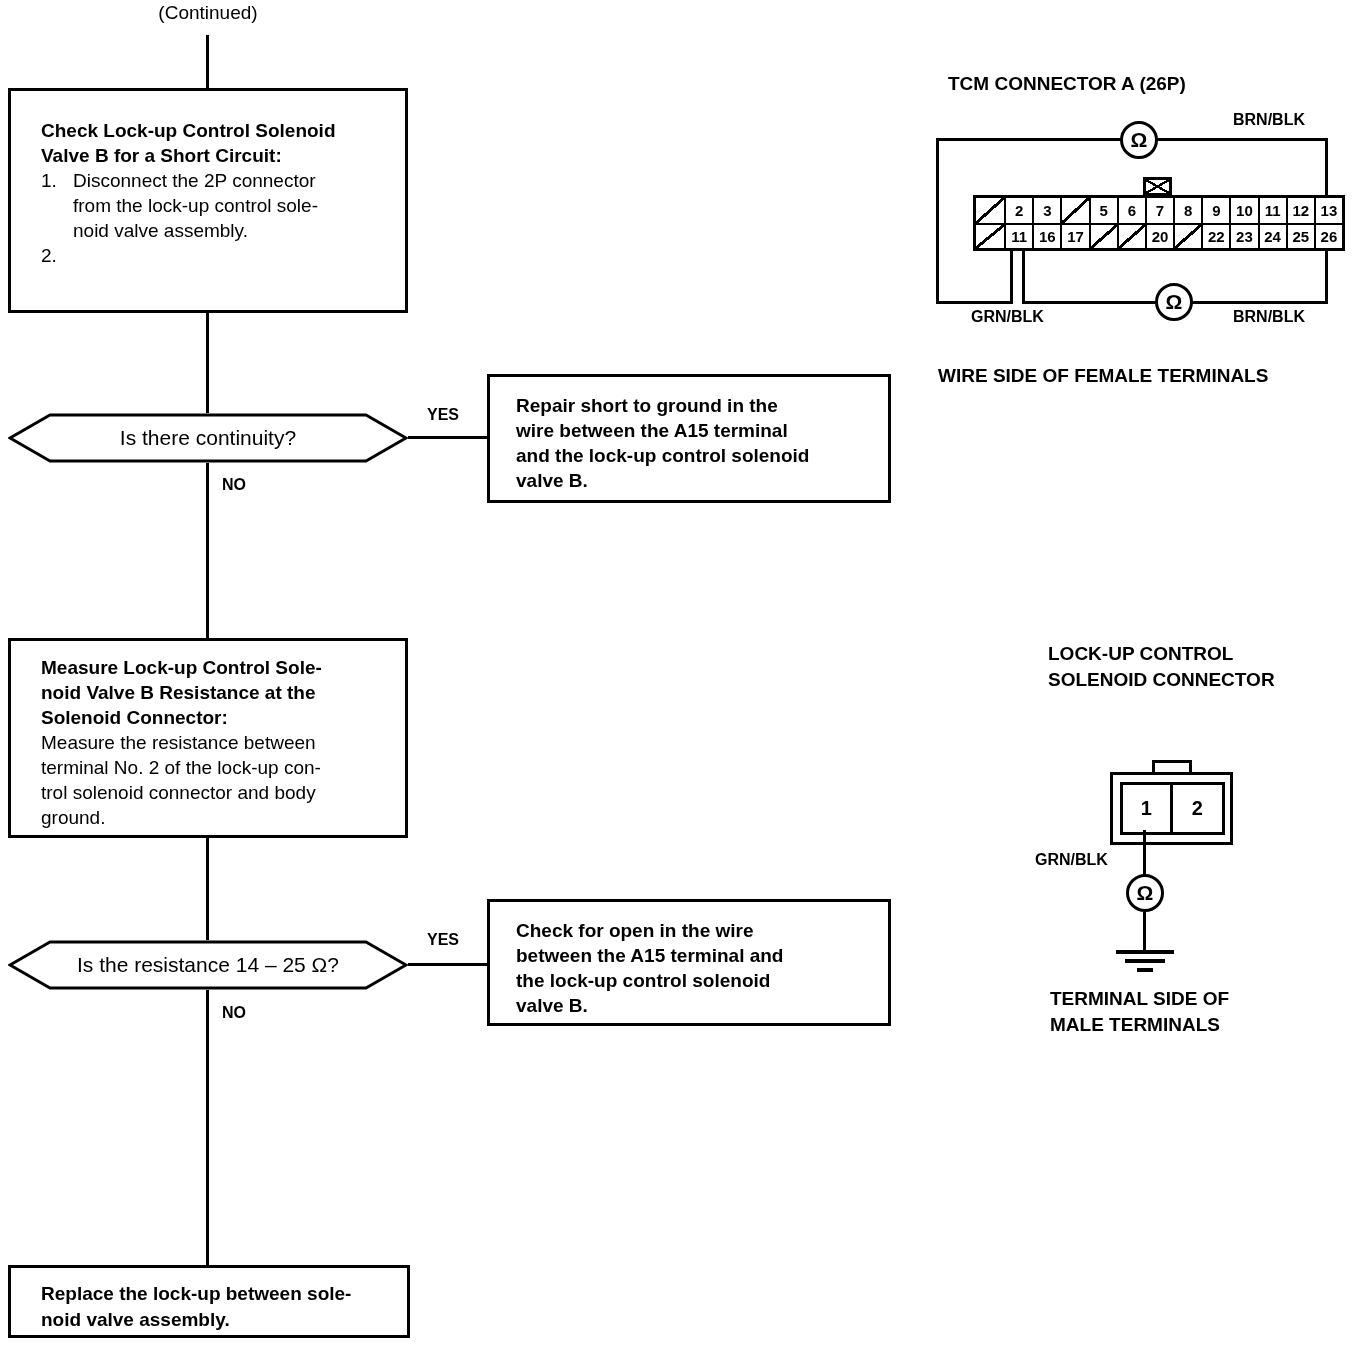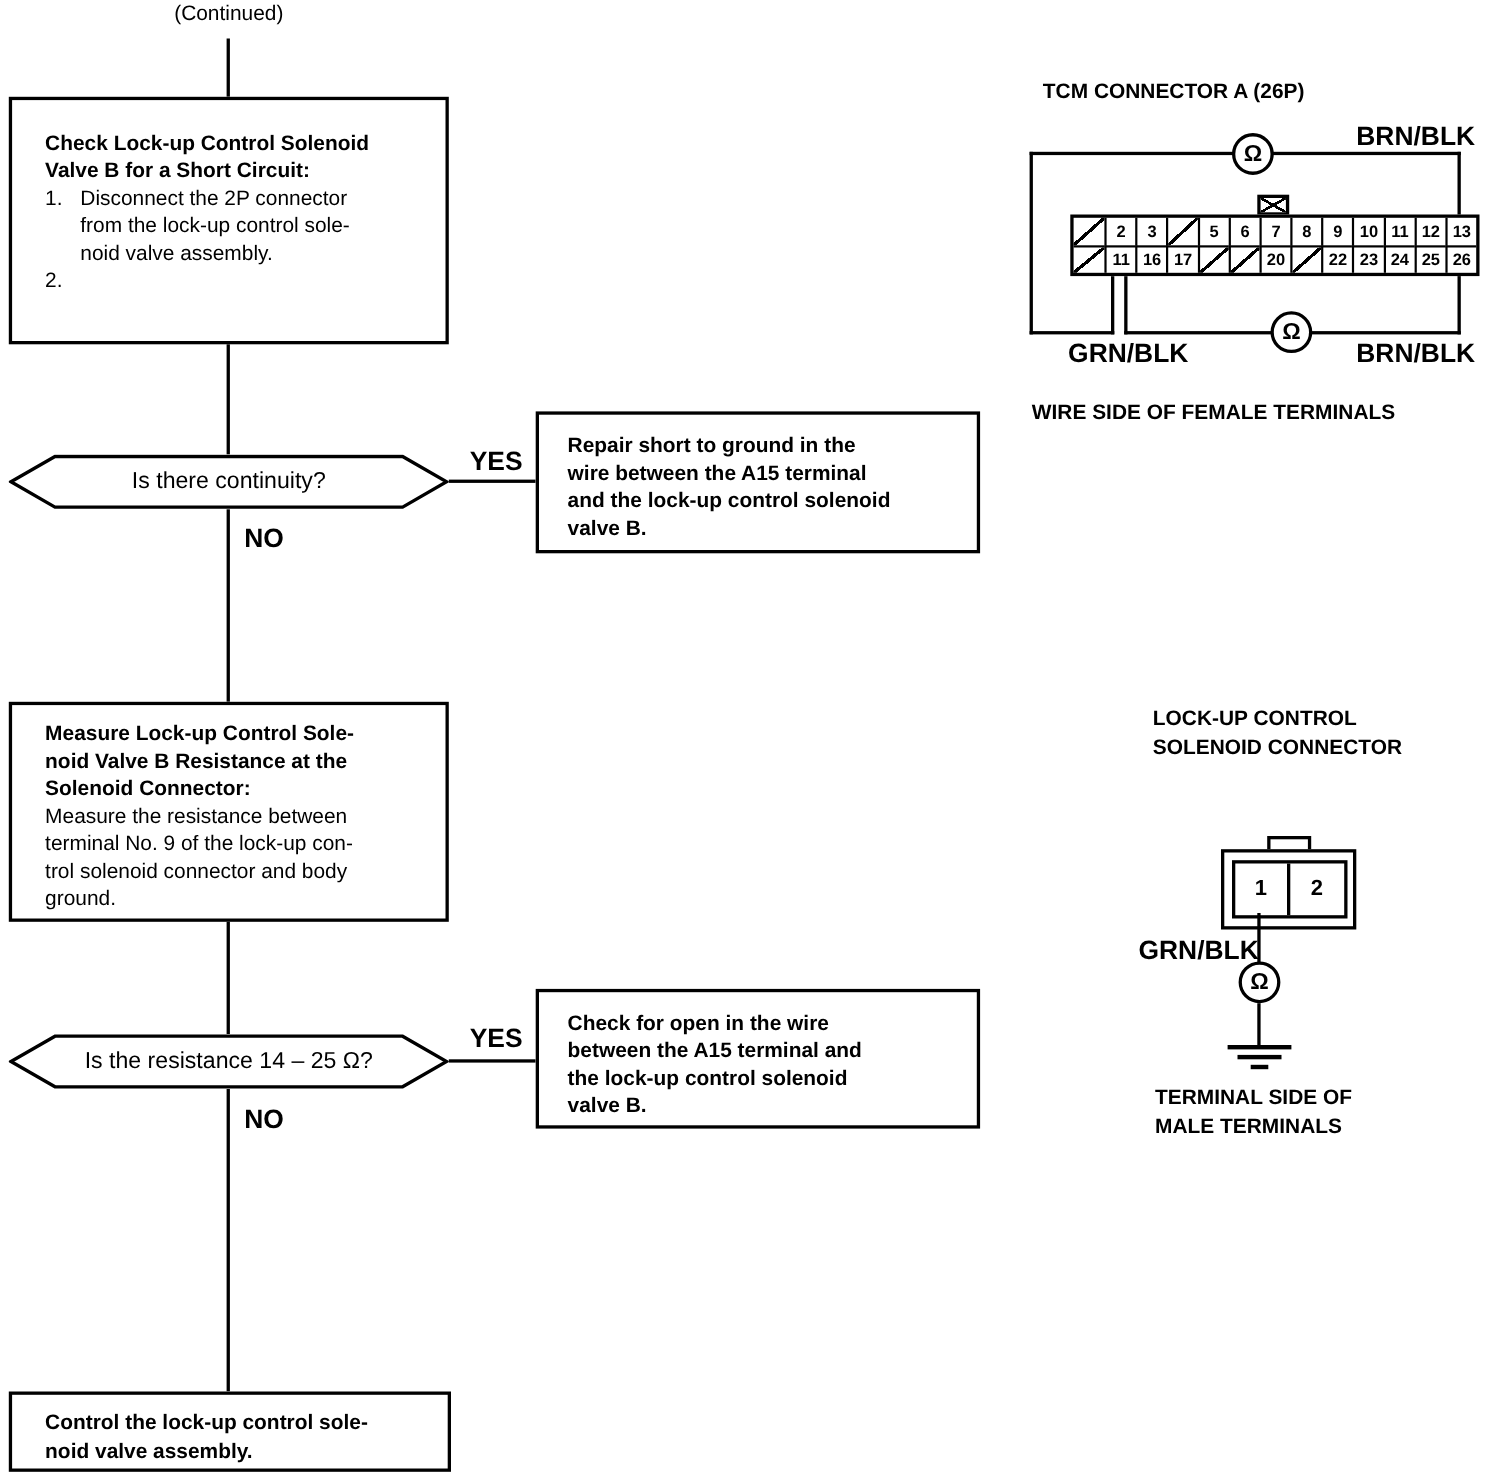--- a/index.html
+++ b/index.html
@@ -36,21 +36,21 @@
 
   
   .hex { position: absolute; }
   .hexsvg { position: absolute; left: 0; top: 0; width: 100%; height: 100%; }
   .hexsvg polygon { fill: #fff; stroke: #000; stroke-width: 3; }
   .hextext {
     position: relative; width: 100%; height: 100%;
     display: flex; align-items: center; justify-content: center;
     font-size: 21px;
   }
-  .lbl { position: absolute; font-weight: bold; font-size: 24px; }
+  .lbl { position: absolute; font-weight: bold; font-size: 16px; }
 
   
   .ohm {
     position: absolute; width: 38px; height: 38px; box-sizing: border-box;
     border: 3px solid #000; border-radius: 50%; background: #fff;
     display: flex; align-items: center; justify-content: center;
     font-size: 21px; font-weight: bold;
   }
 
   
@@ -135,21 +135,21 @@
 valve B.</div>
   </div>
 
   <div class="vline" style="left:206px;top:463px;height:175px;"></div>
 
   <div class="box" style="left:8px;top:638px;width:400px;height:200px;padding:14px 8px 0 30px;">
     <div class="b pre">Measure Lock-up Control Sole-
 noid Valve B Resistance at the
 Solenoid Connector:</div>
     <div class="pre">Measure the resistance between
-terminal No. 9 of the lock-up con-
+terminal No. 2 of the lock-up con-
 trol solenoid connector and body
 ground.</div>
   </div>
 
   <div class="vline" style="left:206px;top:838px;height:102px;"></div>
 
   <div class="hex" style="left:8px;top:940px;width:400px;height:50px;">
     <svg class="hexsvg" viewBox="0 0 400 50" preserveAspectRatio="none">
       <polygon points="2,25 42,2 358,2 398,25 358,48 42,48"></polygon>
     </svg>
@@ -163,21 +163,21 @@
   <div class="box b" style="left:487px;top:899px;width:404px;height:127px;padding:16px 10px 0 26px;">
     <div class="pre">Check for open in the wire
 between the A15 terminal and
 the lock-up control solenoid
 valve B.</div>
   </div>
 
   <div class="vline" style="left:206px;top:990px;height:275px;"></div>
 
   <div class="box b" style="left:8px;top:1265px;width:402px;height:73px;padding:13px 8px 0 30px;line-height:26px;">
-    <div class="pre">Control the lock-up control sole-
+    <div class="pre">Replace the lock-up between sole-
 noid valve assembly.</div>
   </div>
 
   <div class="cap" style="left:948px;top:73px;">TCM CONNECTOR A (26P)</div>
 
   <div class="vline" style="left:936px;top:138px;height:166px;"></div>
   <div class="hline" style="left:936px;top:138px;width:392px;"></div>
   <div class="vline" style="left:1325px;top:138px;height:60px;"></div>
   <div class="vline" style="left:1325px;top:248px;height:56px;"></div>
   <div class="hline" style="left:936px;top:301px;width:77px;"></div>

